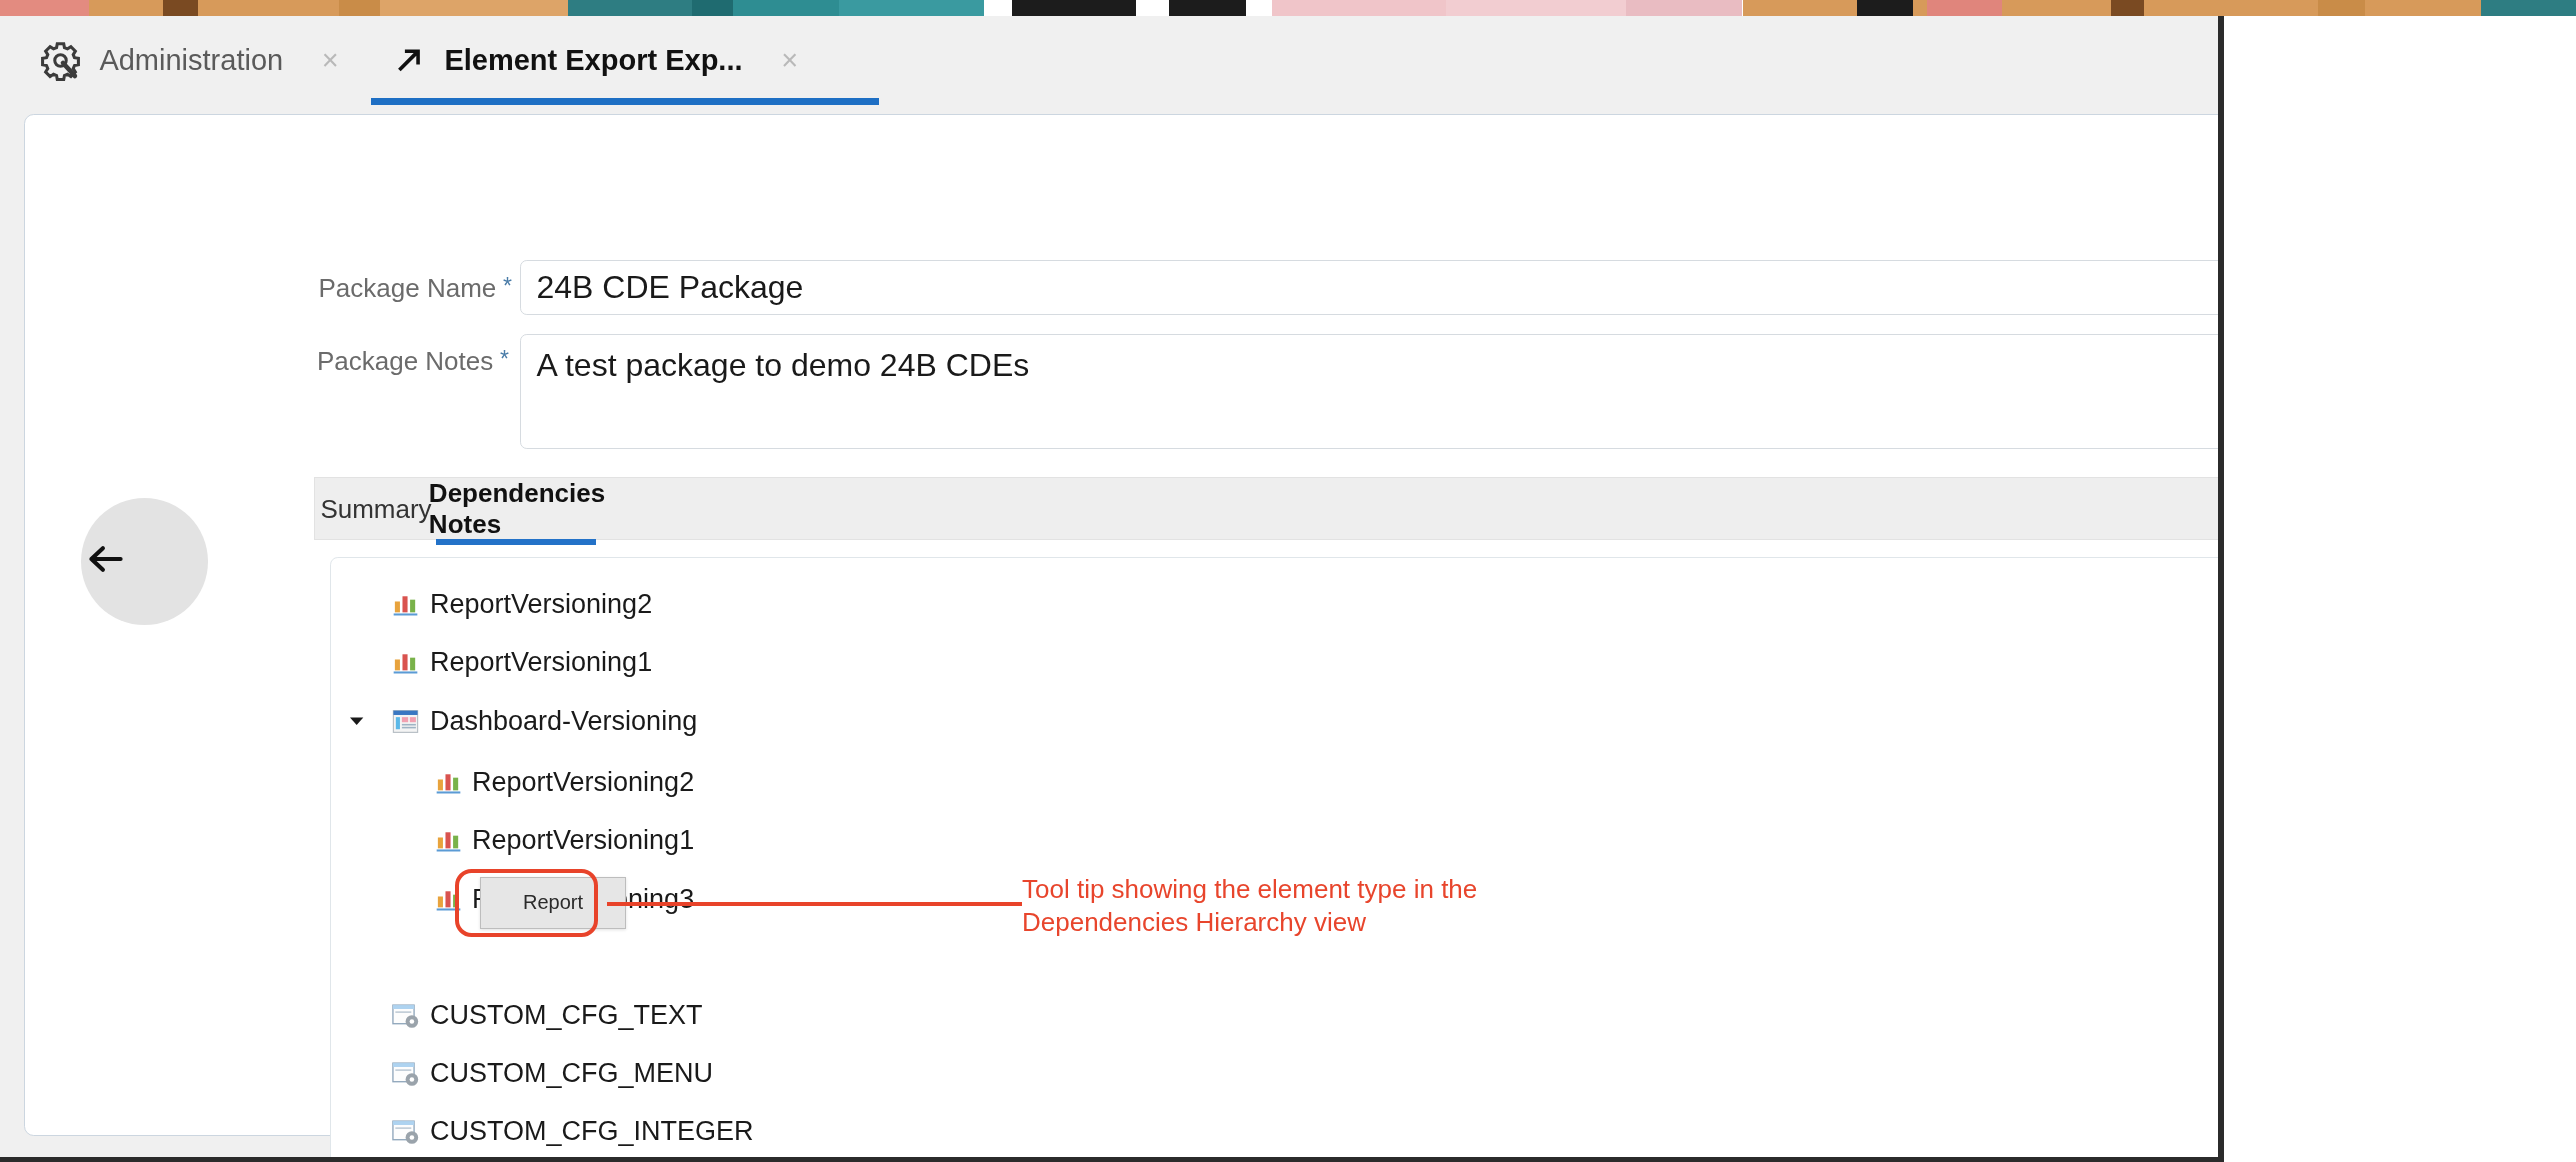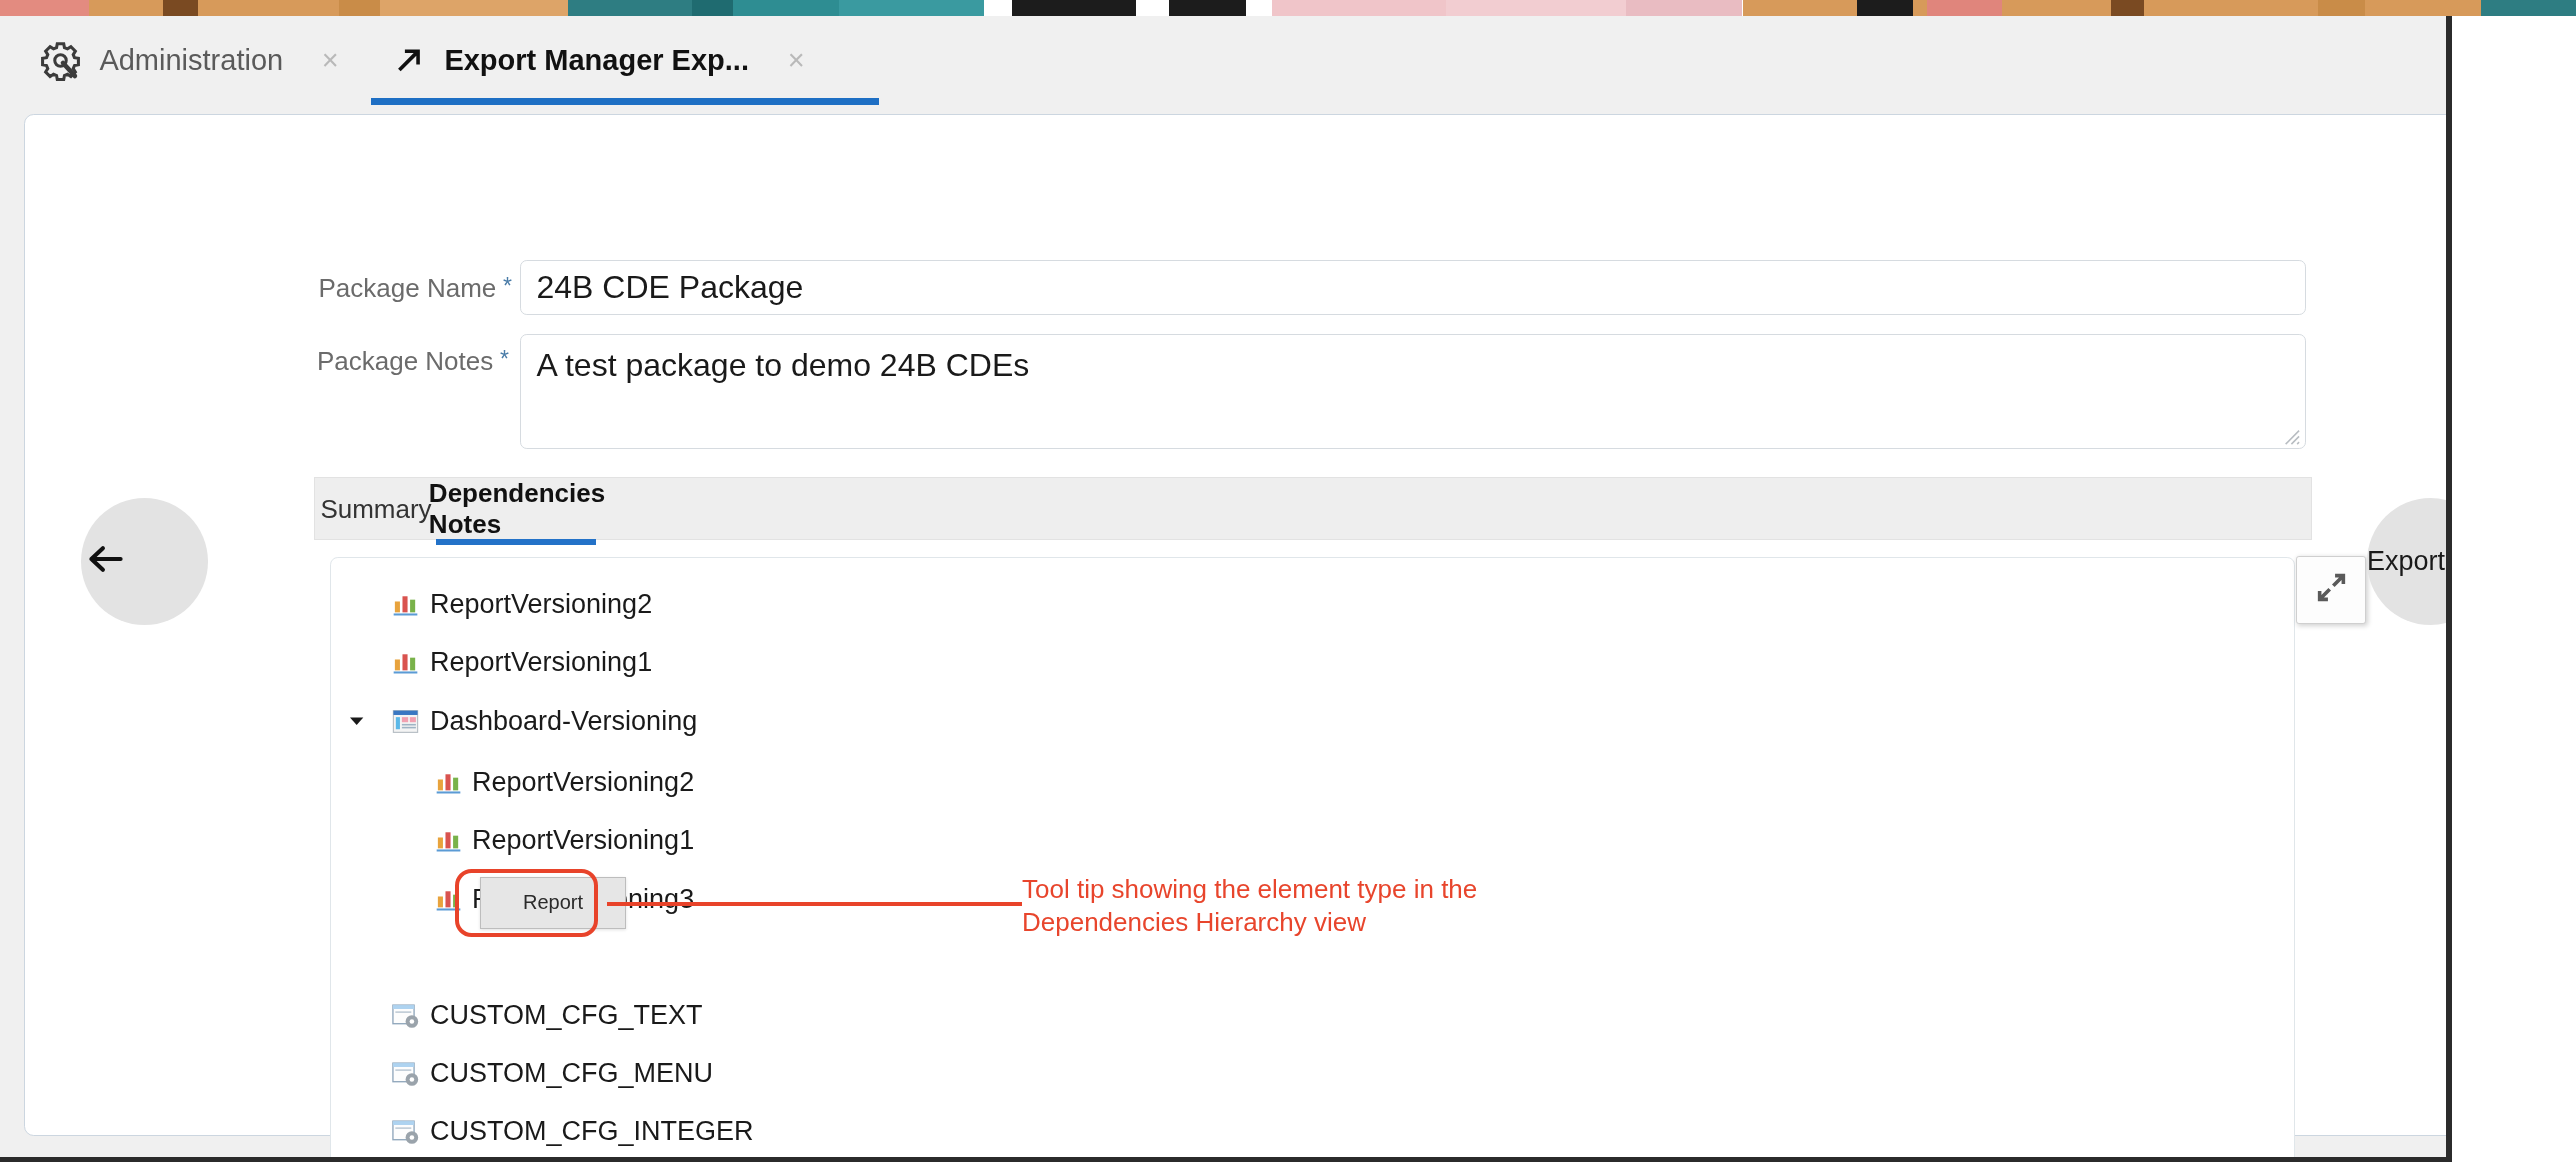--- a/index.html
+++ b/index.html
@@ -14,21 +14,21 @@
 
   
   #banner-strip{
     position:absolute; left:0; top:0; width:2576px; height:15.5px;
     overflow:hidden;
   }
   #banner-strip .seg{ position:absolute; top:0; height:15.5px; }
 
   
   #window-frame{
-    position:absolute; left:0; top:15.5px; width:2452px; height:1147px;
+    position:absolute; left:0; top:15.5px; width:2224px; height:1147px;
     background:#f0f0f0;
     border-right:6.8px solid #2b2b2b;
     border-bottom:6.8px solid #2b2b2b;
     overflow:hidden;
   }
 
   
   #tab-bar{
     position:absolute; left:0; top:0; width:2569px; height:90px;
     background:#f0f0f0;
@@ -214,21 +214,21 @@
       <span class="tab-label">Administration</span>
       <span class="tab-close">×</span>
     </div>
 
     <div class="tab tab-active" style="left:388px;">
       <span class="tab-icon">
         <svg width="39" height="39" viewBox="0 0 24 24">
           <path fill="#111111" d="M7.8 18.6 L17.4 9.0 L17.4 14.4 L19.6 14.4 L19.6 5.2 L10.4 5.2 L10.4 7.4 L15.8 7.4 L6.2 17.0 Z"></path>
         </svg>
       </span>
-      <span class="tab-label">Export Manager Exp...</span>
+      <span class="tab-label">Element Export Exp...</span>
       <span class="tab-close">×</span>
     </div>
 
     <div id="tab-active-underline"></div>
   </div>
 
   <div id="content-card">
 
     <div id="package-name-label" class="form-label">
       <span>Package Name</span><span class="req-star">*</span>

